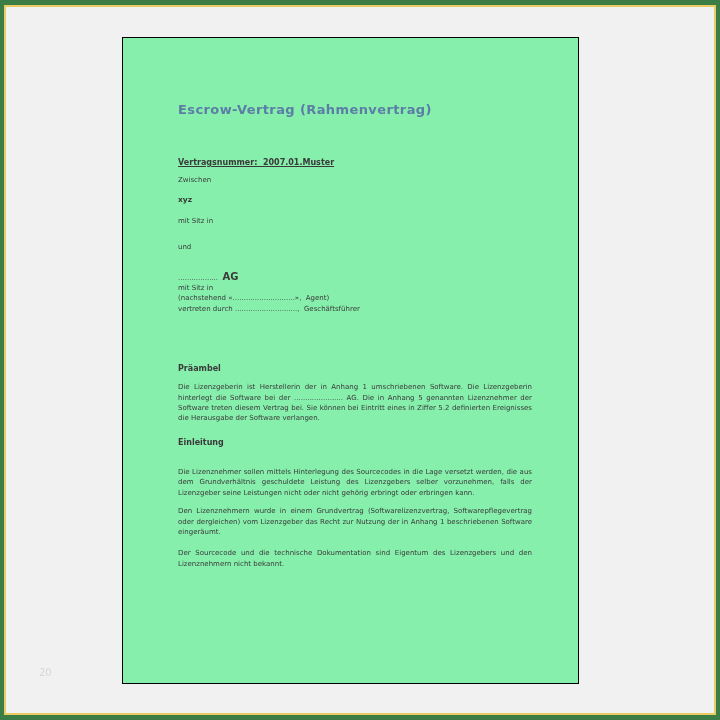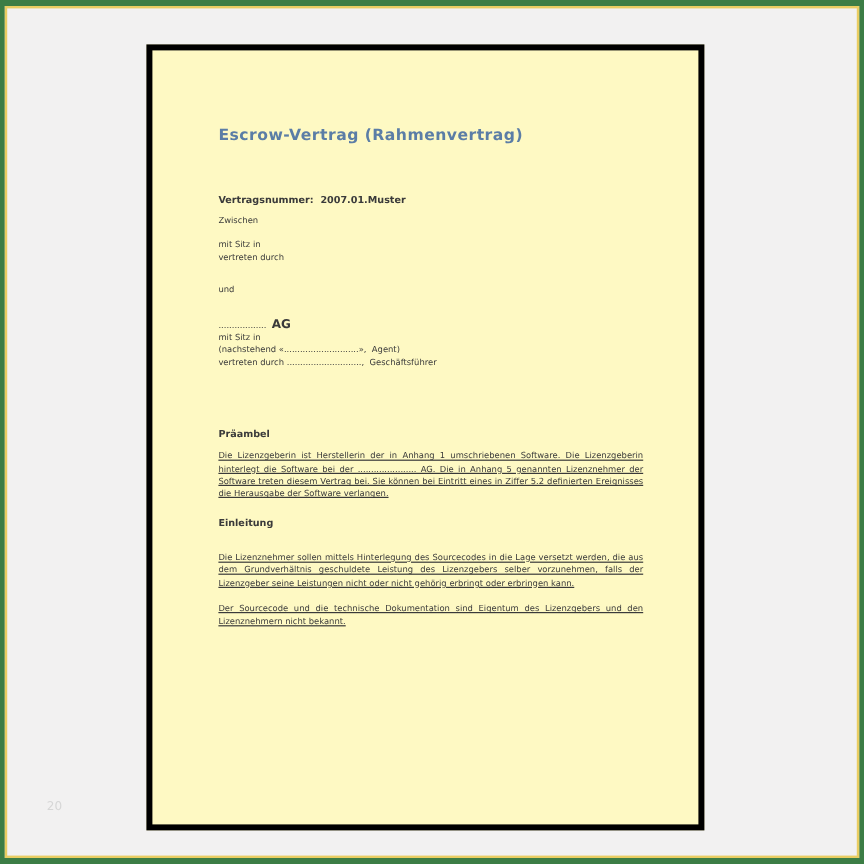--- a/index.html
+++ b/index.html
@@ -13,22 +13,22 @@
   .frame-inner {
     position: absolute;
     top: 5px; left: 4px; right: 4px; bottom: 5px;
     border: 2px solid var(--frame-gold, #e9cd62);
     background: #f2f1f1;
   }
   .doc-page {
     position: absolute;
     left: 116px; top: 30px;           
     width: 455px; height: 645px;
-    background: #fef9c3;
-    border: 5px solid #000000;
+    background: #86efac;
+    border: 1px solid #000000;
   }
   .doc-content {
     position: relative;
     height: 100%;
     padding: 0 46px 0 55px;
     box-sizing: border-box;
     color: #3a3a3a;
     font-size: 7px;
     line-height: 10.4px;
   }
@@ -39,20 +39,21 @@
     font-weight: bold;
     letter-spacing: 0.4px;
     color: var(--title-blue, #5b7da6);
   }
   .meta {
     margin: 39px 0 0 0;
     font-size: 8px;
     line-height: 11px;
     font-weight: bold;
     white-space: pre-wrap;
+    text-decoration: underline;
   }
   .zwischen { margin: 7px 0 0 0; }
   .party1-name { margin: 10px 0 0 0; font-weight: bold; font-size: 7.5px; }
   .party-lines { margin: 10px 0 0 0; }
   .party-lines div { white-space: pre-wrap; }
   .und { margin: 16px 0 0 0; }
   .party2 { margin: 19px 0 0 0; }
   .party2 .name-line { white-space: pre-wrap; }
   .party2 .name-line b { font-size: 10px; }
   .section-heading {
@@ -60,21 +61,20 @@
     font-size: 8px;
     line-height: 11px;
     margin: 0;
   }
   .h-praeambel { margin-top: 49px; }
   .h-einleitung { margin-top: 13px; }
   p.body {
     margin: 8px 0 0 0;
     text-align: justify;
     hyphens: auto;
-    text-decoration: underline;
   }
   .sub-label { margin: 6px 0 0 0; }
   .sub-label.second { margin-top: 12px; }
   p.body.zweck { margin-top: 19px; }
   p.body.spaced { margin-top: 11px; }
   .page-number {
     position: absolute;
     left: 33px; top: 660px;           
     font-size: 10px;
     color: #d6d6d6;
@@ -87,24 +87,24 @@
 
   <div class="doc-page">
     <div class="doc-content">
 
       <h1 class="title">Escrow-Vertrag (Rahmenvertrag)</h1>
 
       <p class="meta">Vertragsnummer:  2007.01.Muster</p>
 
       <div class="zwischen">Zwischen</div>
 
+      <div class="party1-name">xyz</div>
 
       <div class="party-lines">
         <div>mit Sitz in</div>
-        <div>vertreten durch</div>
       </div>
 
       <div class="und">und</div>
 
       <div class="party2">
         <div class="name-line"><span>..................  </span><b>AG</b></div>
         <div class="party-lines" style="margin-top:0">
           <div>mit Sitz in</div>
           <div>(nachstehend «............................»,  Agent)</div>
           <div>vertreten durch ............................,  Geschäftsführer</div>
@@ -114,20 +114,21 @@
       <h2 class="section-heading h-praeambel">Präambel</h2>
 
       <p class="body">Die Lizenzgeberin ist Herstellerin der in Anhang 1 umschriebenen Software. Die Lizenzgeberin hinterlegt die Software bei der ...................... AG. Die in Anhang 5 genannten Lizenznehmer der Software treten diesem Vertrag bei. Sie können bei Eintritt eines in Ziffer 5.2 definierten Ereignisses die Herausgabe der Software verlangen.</p>
 
       <h2 class="section-heading h-einleitung">Einleitung</h2>
 
 
       <p class="body zweck">Die Lizenznehmer sollen mittels Hinterlegung des Sourcecodes in die Lage versetzt werden, die aus dem Grundverhältnis geschuldete Leistung des Lizenzgebers selber vorzunehmen, falls der Lizenzgeber seine Leistungen nicht oder nicht gehörig erbringt oder erbringen kann.</p>
 
 
+      <p class="body">Den Lizenznehmern wurde in einem Grundvertrag (Softwarelizenzvertrag, Softwarepflegevertrag oder dergleichen) vom Lizenzgeber das Recht zur Nutzung der in Anhang 1 beschriebenen Software eingeräumt.</p>
 
       <p class="body spaced">Der Sourcecode und die technische Dokumentation sind Eigentum des Lizenzgebers und den Lizenznehmern nicht bekannt.</p>
 
 
     </div>
   </div>
 
   <div class="page-number">20</div>
 
 </div>

